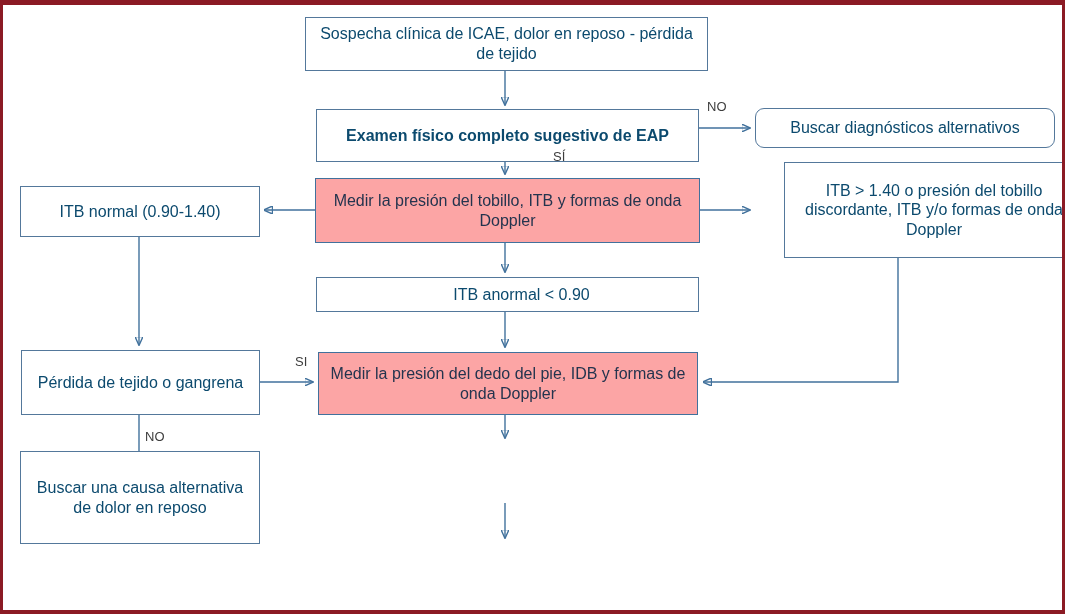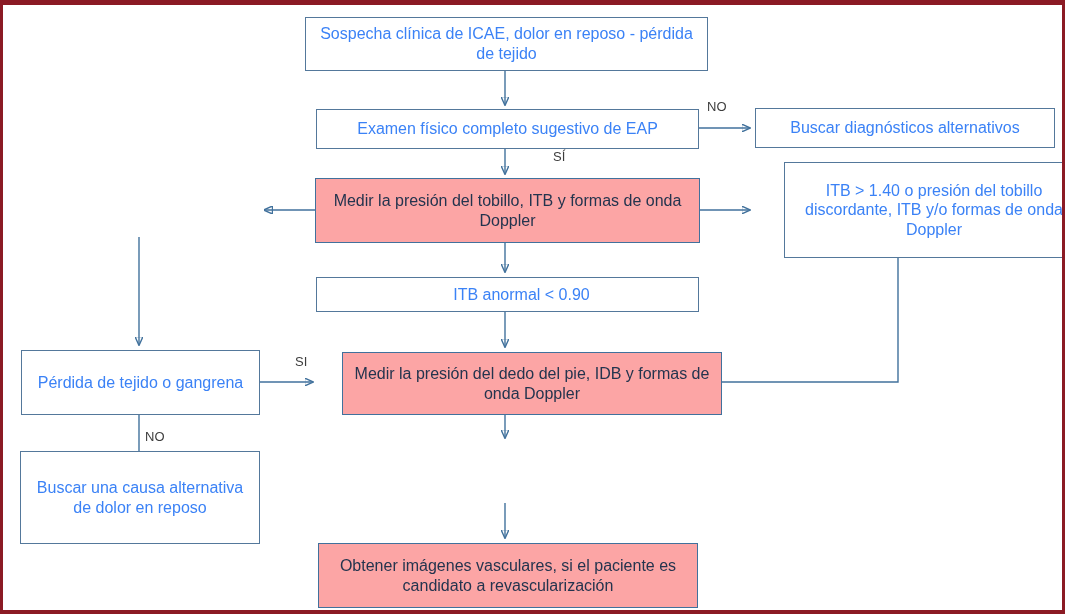--- a/index.html
+++ b/index.html
@@ -18,21 +18,21 @@
     position:absolute;
     box-sizing:border-box;
     display:flex;align-items:center;justify-content:center;
     text-align:center;
     font-size:16px;line-height:1.22;
     padding:2px 8px;
   }
   .node.plain{
     background:#ffffff;
     border:1.6px solid #54789B;
-    color:#3b82f6;
+    color:#0c4a6e;
   }
   .node.action{
     background:#fca5a5;
     border:1.6px solid #41719C;
     color:#24344E;
   }
   .edge-label{
     position:absolute;
     font-size:13px;
     color:#3D3D3D;
@@ -63,29 +63,29 @@
       <path d="M502,307 L502,341" marker-end="url(#arw)"></path>
       <path d="M136,232 L136,339" marker-end="url(#arw)"></path>
       <path d="M257,377 L309,377" marker-end="url(#arw)"></path>
       <path d="M136,410 L136,464" marker-end="url(#arw)"></path>
       <path d="M502,410 L502,432" marker-end="url(#arw)"></path>
       <path d="M502,498 L502,532" marker-end="url(#arw)"></path>
       <path d="M895,253 L895,377 L701,377" marker-end="url(#arw)"></path>
     </svg>
 
     <div class="node plain" style="left:302px;top:12px;width:403px;height:54px;">Sospecha clínica de ICAE, dolor en reposo - pérdida de tejido</div>
-    <div class="node plain" style="left:313px;top:104px;width:383px;height:40px;">Examen físico completo sugestivo de EAP</div>
-    <div class="node plain" style="left:752px;top:103px;width:300px;height:40px;">Buscar diagnósticos alternativos</div>
+    <div class="node plain" style="left:313px;top:104px;width:383px;height:53px;font-weight:bold;">Examen físico completo sugestivo de EAP</div>
+    <div class="node plain" style="left:752px;top:103px;width:300px;height:40px;border-radius:9px;">Buscar diagnósticos alternativos</div>
     <div class="node action" style="left:312px;top:173px;width:385px;height:65px;">Medir la presión del tobillo, ITB y formas de onda Doppler</div>
+    <div class="node plain" style="left:17px;top:181px;width:240px;height:51px;">ITB normal (0.90-1.40)</div>
     <div class="node plain" style="left:752px;top:157px;width:300px;height:96px;margin-left:29px;">ITB &gt; 1.40 o presión del tobillo discordante, ITB y/o formas de onda Doppler</div>
     <div class="node plain" style="left:313px;top:272px;width:383px;height:35px;padding-left:36px;">ITB anormal &lt; 0.90</div>
     <div class="node plain" style="left:18px;top:345px;width:239px;height:65px;">Pérdida de tejido o gangrena</div>
-    <div class="node action" style="left:315px;top:347px;width:380px;height:63px;margin-left:24px;">Medir la presión del dedo del pie, IDB y formas de onda Doppler</div>
+    <div class="node action" style="left:315px;top:347px;width:380px;height:63px;">Medir la presión del dedo del pie, IDB y formas de onda Doppler</div>
     <div class="node plain" style="left:17px;top:446px;width:240px;height:93px;">Buscar una causa alternativa de dolor en reposo</div>
-    <div class="node action" style="left:315px;top:538px;width:380px;height:65px;">Obtener imágenes vasculares, si el paciente es candidato a revascularización</div>
 
     <div class="edge-label" style="left:704px;top:94px;">NO</div>
     <div class="edge-label" style="left:514px;top:144px;margin-left:36px;">SÍ</div>
     <div class="edge-label" style="left:292px;top:349px;">SI</div>
     <div class="edge-label" style="left:142px;top:424px;">NO</div>
 
   </div>
 </div>
 
 </body></html>

